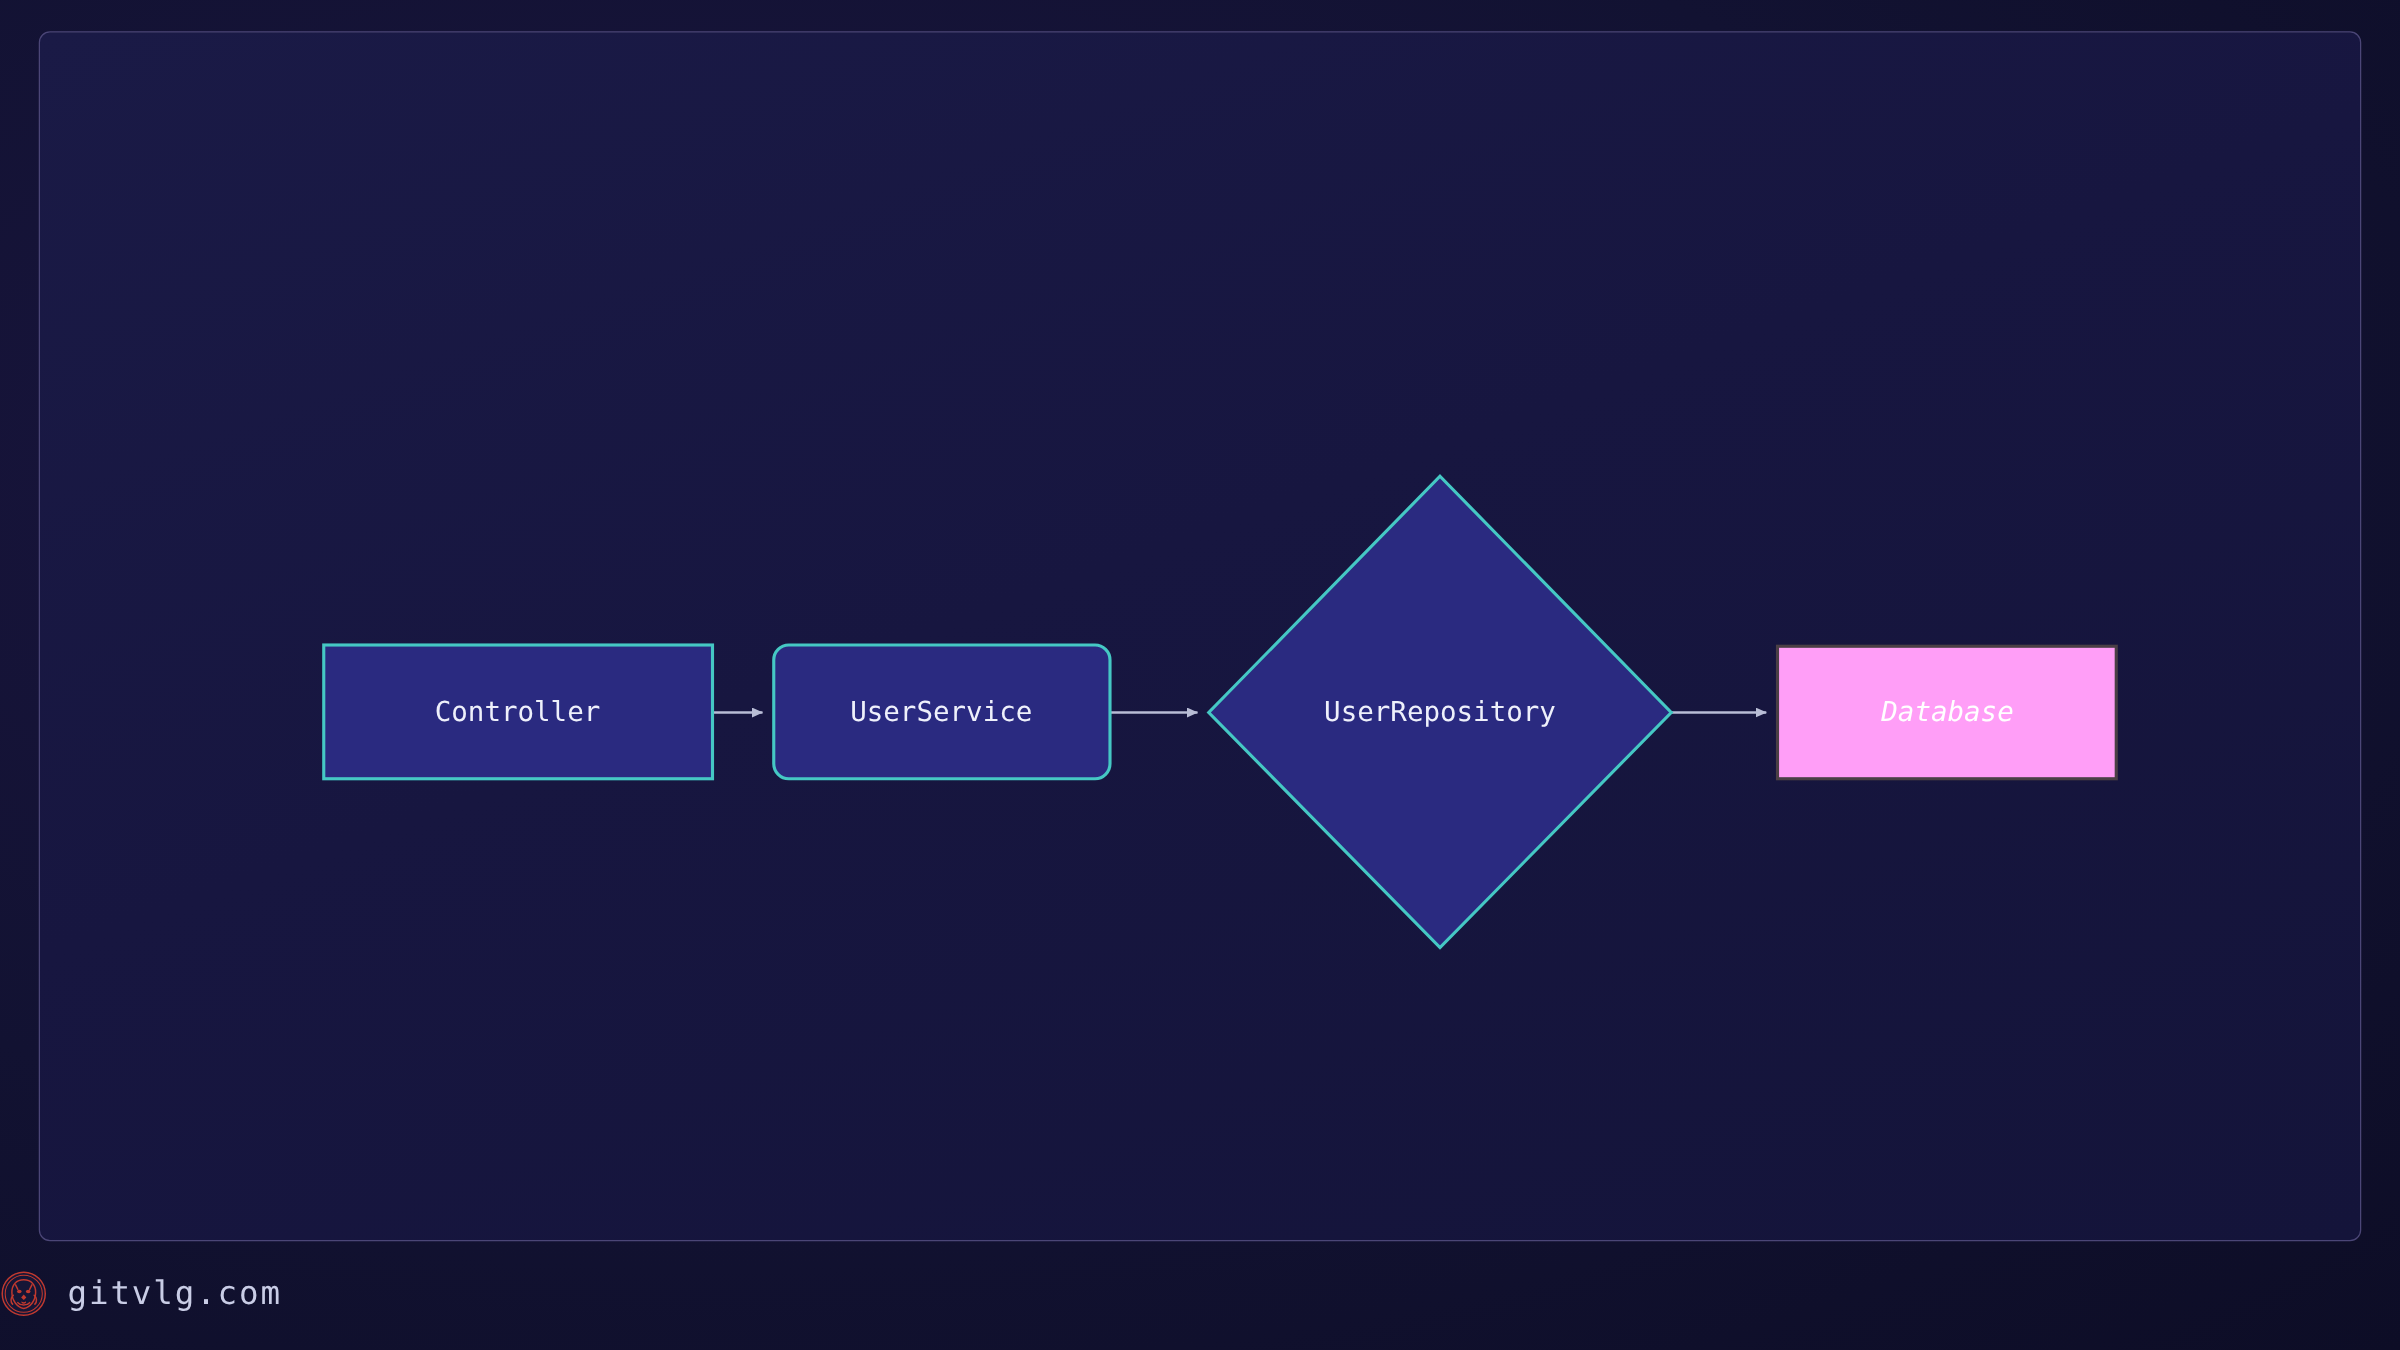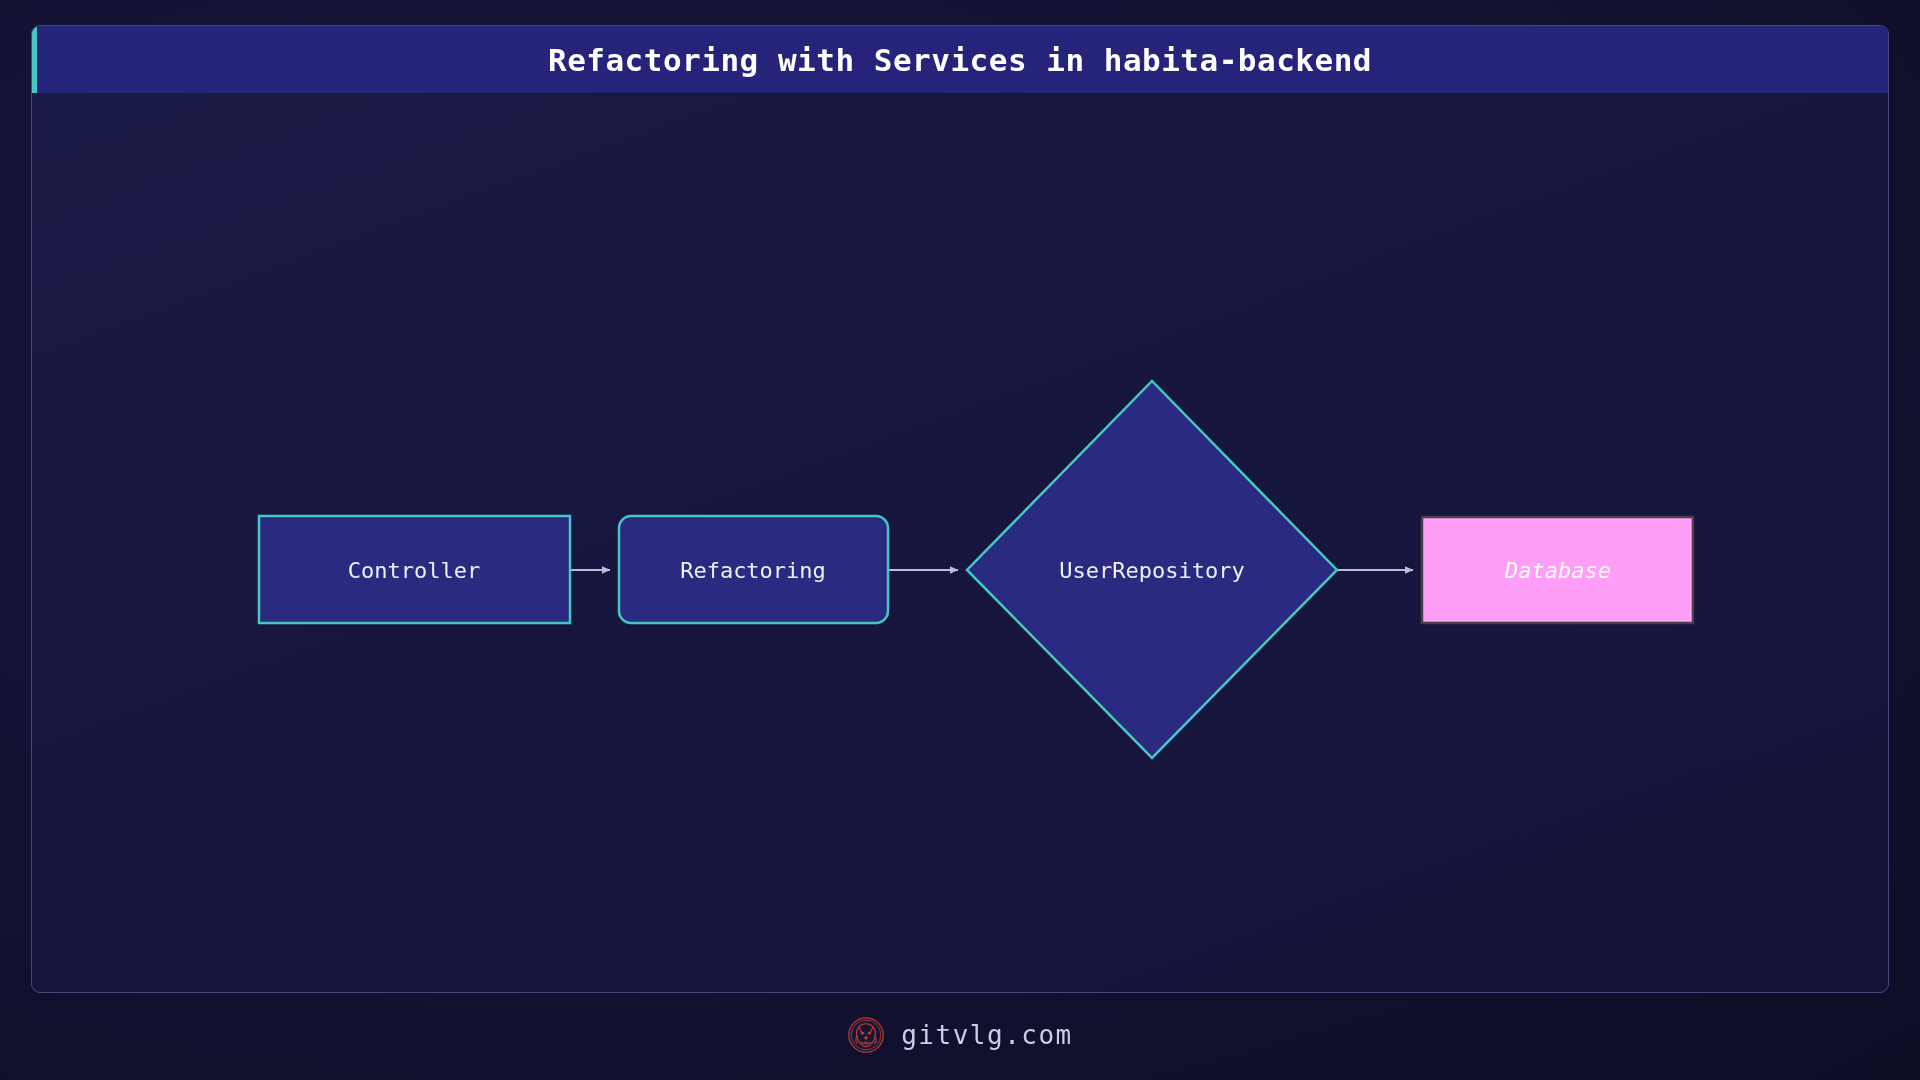--- a/index.html
+++ b/index.html
@@ -93,21 +93,21 @@
 
   
   .footer {
     position: absolute;
     left: 0;
     top: 1005px;
     width: 1920px;
     height: 60px;
     display: flex;
     align-items: center;
-    justify-content: center;
+    justify-content: flex-start;
     gap: 16px;
   }
   .footer-logo {
     width: 38px;
     height: 38px;
     display: block;
   }
   .footer-text {
     color: #c9cde6;
     font-size: 26px;
@@ -115,24 +115,20 @@
     font-family: "DejaVu Sans Mono", "Liberation Mono", monospace;
   }
 </style>
 </head>
 <body>
 
 <div id="root">
 
   <div class="card">
 
-    <div class="header">
-      <div class="header-accent"></div>
-      <div class="header-title">Refactoring with Services in habita-backend</div>
-    </div>
 
     <div class="canvas">
       <svg viewBox="0 0 1858 901" xmlns="http://www.w3.org/2000/svg">
         <defs>
           <marker id="arrowhead" markerWidth="9" markerHeight="8" refX="8.5" refY="4" orient="auto" markerUnits="userSpaceOnUse">
             <path d="M0,0 L9,4 L0,8 Z" fill="#b9bdd6"></path>
           </marker>
         </defs>
 
         <g>
@@ -149,21 +145,21 @@
 
         <rect x="587" y="423" width="269" height="107" rx="12" fill="#2a2a80" stroke="#45c8c4" stroke-width="2.5"></rect>
 
         <polygon points="1120,288 1305,477 1120,665 935,477" fill="#2a2a80" stroke="#45c8c4" stroke-width="2.5"></polygon>
 
         <rect x="1390" y="424" width="271" height="106" rx="0" fill="#ff9ef7" stroke="#4a3f45" stroke-width="2.5"></rect>
       </svg>
 
       <div class="node-label" style="left:382px; top:477px;">Controller</div>
 
-      <div class="node-label" style="left:721px; top:477px;">Refactoring</div>
+      <div class="node-label" style="left:721px; top:477px;">UserService</div>
 
       <div class="node-label" style="left:1120px; top:477px;">UserRepository</div>
 
       <div class="node-label on-pink" style="left:1526px; top:477px;">Database</div>
     </div>
 
   </div>
 
   <div class="footer">
     <svg class="footer-logo" viewBox="0 0 64 64" xmlns="http://www.w3.org/2000/svg">

